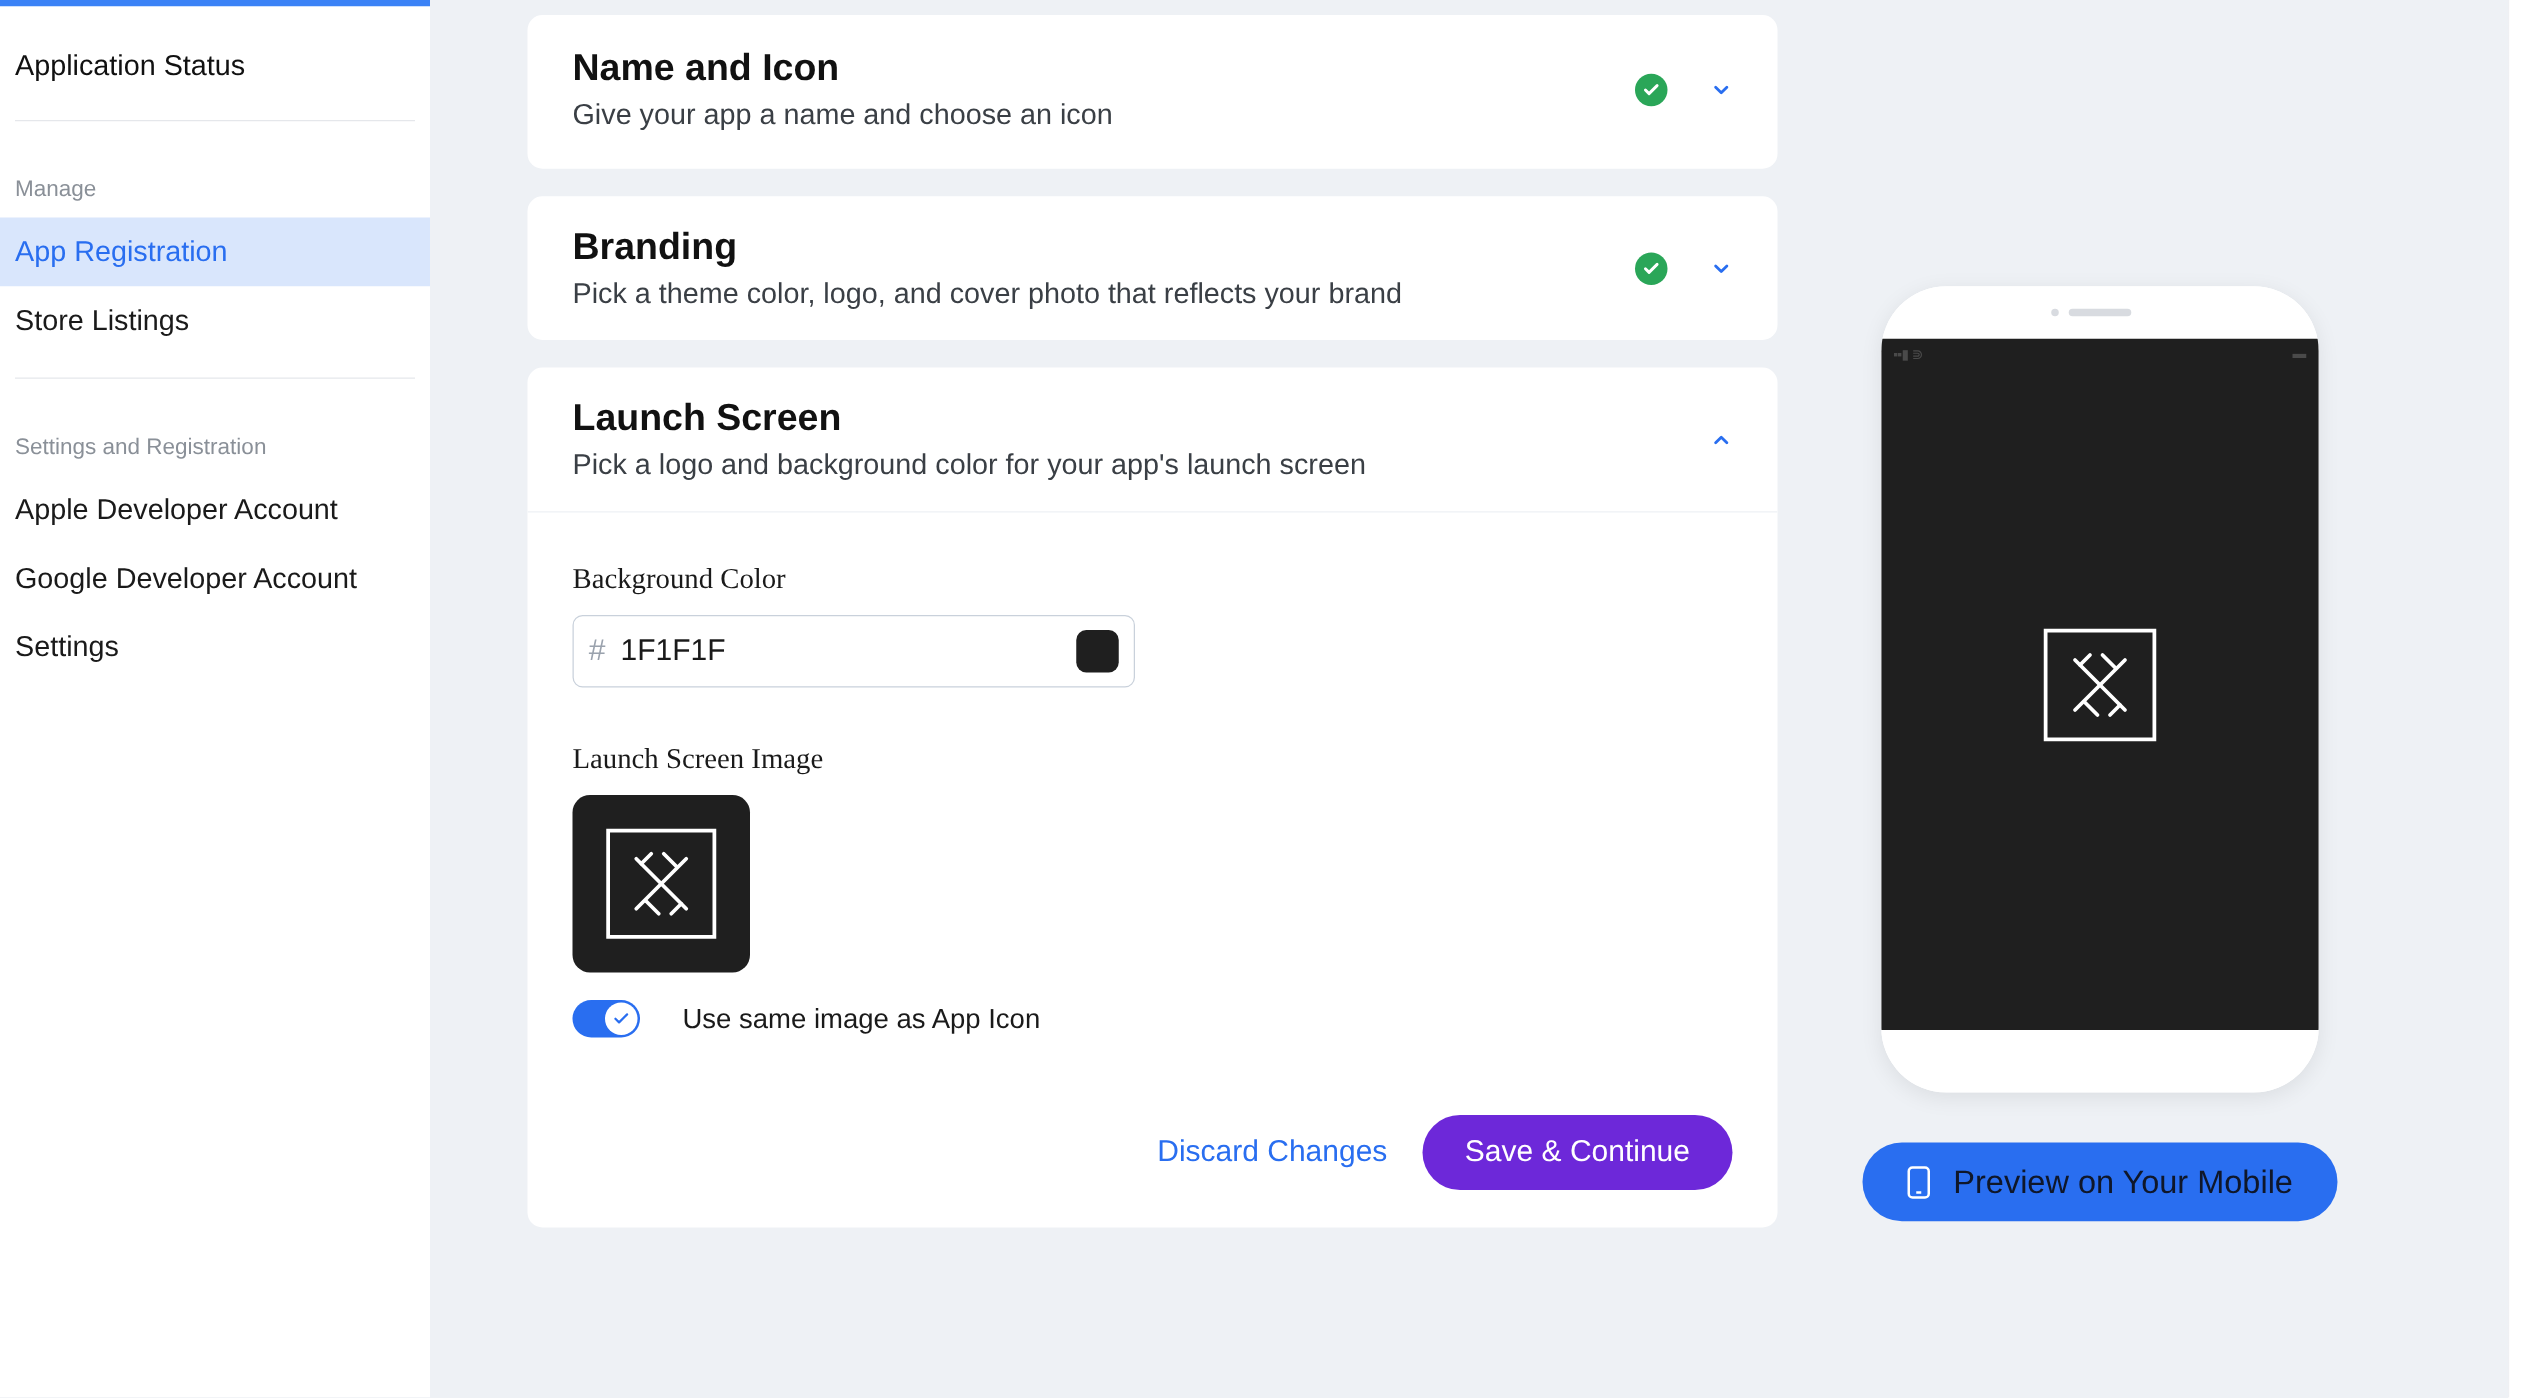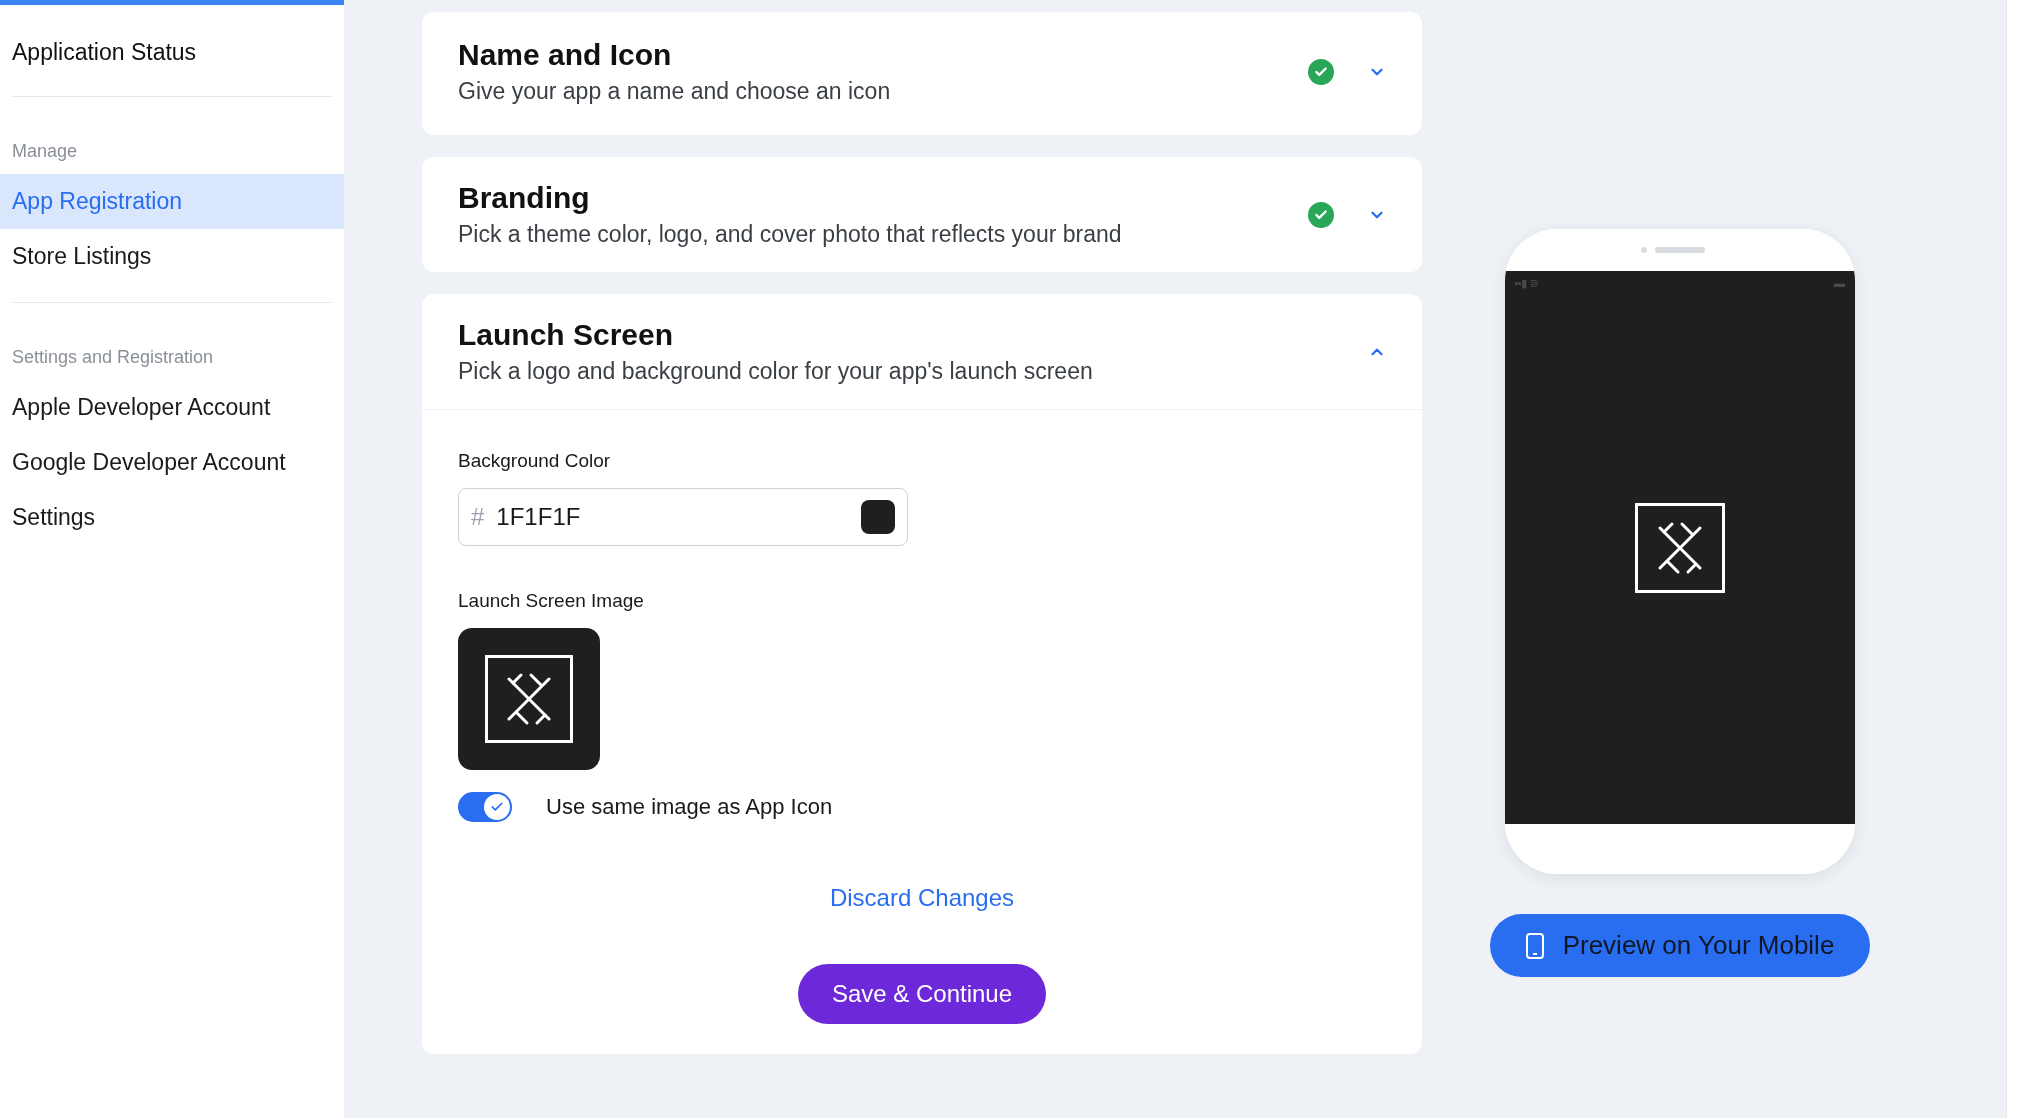--- a/index.html
+++ b/index.html
@@ -115,23 +115,24 @@
   width: 18px;
   height: 18px;
   color: #296ef0;
 }
 
 .card-body {
   border-top: 1px solid #eef1f5;
   padding: 40px 36px 30px 36px;
 }
 .field-label {
-  font-size: 19px;
+  font-size: 23px;
   color: #1a1a1a;
   margin-bottom: 16px;
+  font-family: Liberation Serif, serif;
 }
 .color-input {
   display: flex;
   align-items: center;
   width: 450px;
   border: 1px solid #c9d1db;
   border-radius: 8px;
   padding: 10px 12px;
   height: 58px;
   background: #fff;
@@ -205,23 +206,22 @@
 .toggle .knob svg { display:block; }
 .toggle-label {
   font-size: 22px;
   color: #1a1a1a;
 }
 
 .card-footer {
   display: flex;
   justify-content: flex-end;
   align-items: center;
-  gap: 52px;
+  gap: 28px;
   padding: 0 36px 30px 36px;
-  flex-direction: column;
 }
 .btn-text {
   color: #296ef0;
   font-size: 24px;
   background: none;
   border: none;
   cursor: pointer;
   font-weight: 500;
 }
 .btn-primary {

